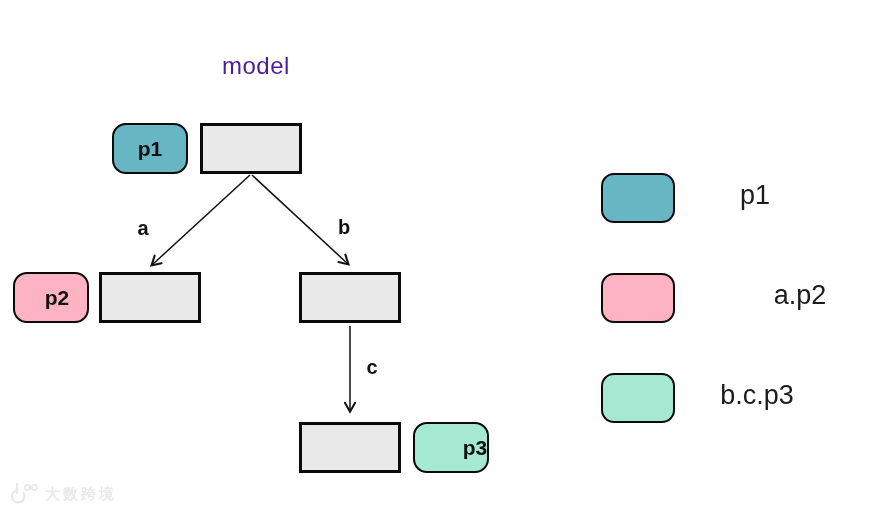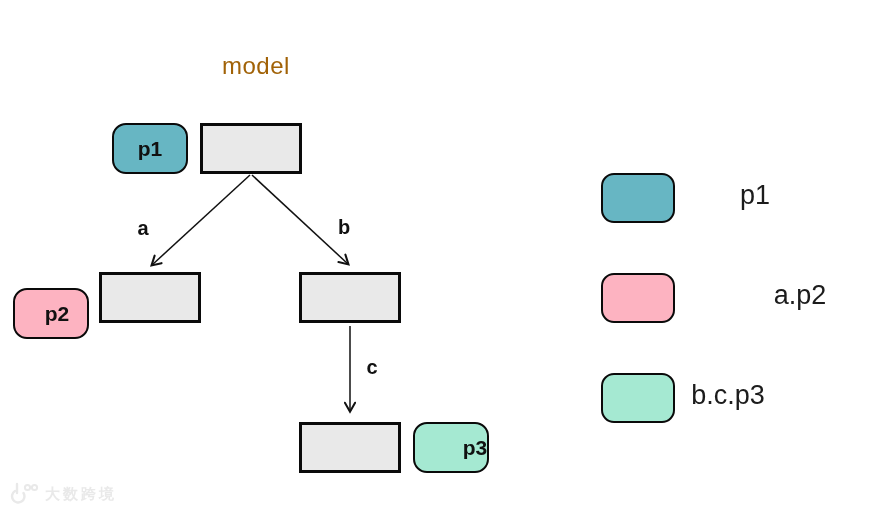--- a/index.html
+++ b/index.html
@@ -11,21 +11,21 @@
     background: #ffffff;
     overflow: hidden;
     font-family: "Liberation Sans", sans-serif;
     color: #1c1c1c;
   }
   .title {
     position: absolute;
     font-size: 24px;
     font-weight: 400;
     letter-spacing: 0.5px;
-    color: #a16207;
+    color: #4c1d95;
     white-space: nowrap;
   }
   .title-model { left: 222px; top: 52px; }
   .title-np    { left: 601px; top: 52px; }
 
   .module {
     position: absolute;
     width: 102px;
     height: 51px;
     background: #e9e9e9;
@@ -43,21 +43,21 @@
     border: 2px solid #0a0a0a;
     border-radius: 14px;
     display: flex;
     align-items: center;
     justify-content: center;
     font-weight: 700;
     font-size: 21px;
     color: #111111;
   }
   .param-p1 { left: 112px; top: 123px; }
-  .param-p2 { left:  13px; top: 288px; padding-left: 12px; }
+  .param-p2 { left:  13px; top: 272px; padding-left: 12px; }
   .param-p3 { left: 413px; top: 422px; padding-left: 48px; }
 
   .edges {
     position: absolute;
     left: 0; top: 0;
     pointer-events: none;
   }
   .edge-label {
     position: absolute;
     font-weight: 700;
@@ -85,21 +85,21 @@
   .legend-label {
     position: absolute;
     font-size: 27px;
     font-weight: 400;
     color: #1c1c1c;
     transform: translateX(-50%);
     white-space: nowrap;
   }
   .legend-label-1 { left: 755px; top: 180px; }
   .legend-label-2 { left: 800px; top: 280px; }
-  .legend-label-3 { left: 728px; top: 380px; }
+  .legend-label-3 { left: 757px; top: 380px; }
 
   .watermark {
     position: absolute;
     left: 10px;
     top: 482px;
     display: flex;
     align-items: center;
     gap: 5px;
     color: #e9e9e9;
     user-select: none;

